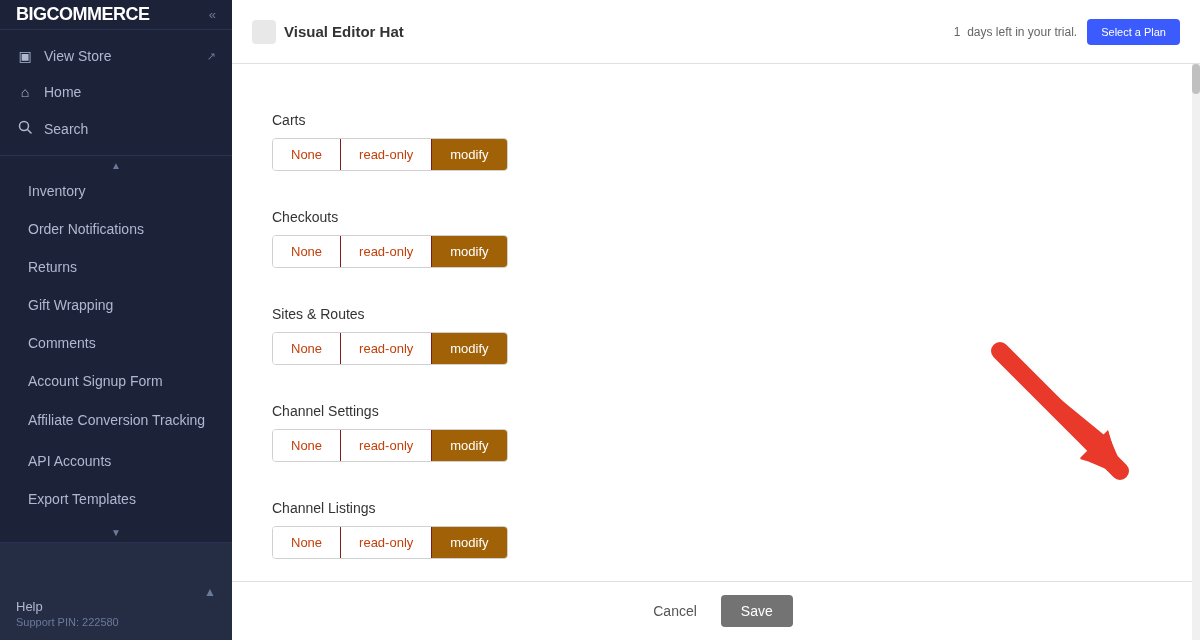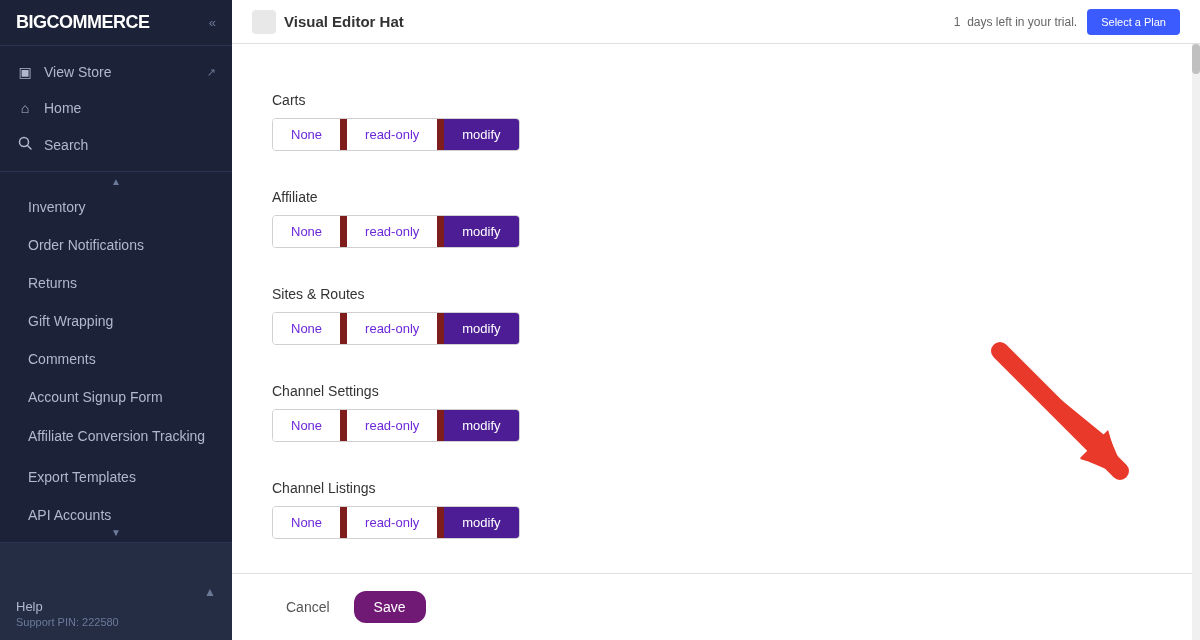--- a/index.html
+++ b/index.html
@@ -17,21 +17,21 @@
       overflow: hidden;
     }
 
     .sidebar-logo {
       padding: 10px 16px;
       display: flex;
       align-items: center;
       justify-content: space-between;
       background: #1c2238;
       border-bottom: 1px solid #2a3352;
-      height: 46px;
+      height: 30px;
     }
 
     .logo-text {
       color: #fff;
       font-size: 18px;
       font-weight: 700;
       letter-spacing: -0.5px;
     }
 
     .sidebar-nav-top {
@@ -98,21 +98,21 @@
       display: flex;
       flex-direction: column;
       overflow: hidden;
     }
 
     
     .topbar {
       background: #fff;
       border-bottom: 1px solid #e0e0e0;
       padding: 0 20px;
-      height: 44px;
+      height: 64px;
       display: flex;
       align-items: center;
       justify-content: space-between;
     }
 
     .topbar-title {
       font-size: 15px;
       font-weight: 600;
       color: #333;
       display: flex;
@@ -197,58 +197,58 @@
       overflow: hidden;
       width: fit-content;
     }
 
     .perm-btn {
       padding: 8px 18px;
       font-size: 13px;
       border: none;
       cursor: pointer;
       background: #fff;
-      color: #6d28d9;
-      border-right: 7px solid #7f1d1d;
+      color: #c2410c;
+      border-right: 1px solid #7f1d1d;
     }
 
     .perm-btn:last-child { border-right: none; }
 
     .perm-btn.active {
-      background: #4c1d95;
+      background: #a16207;
       color: #fff;
     }
 
     
     .bottom-bar {
       background: #fff;
       border-top: 1px solid #e0e0e0;
       padding: 12px 40px;
       display: flex;
-      justify-content: flex-start;
+      justify-content: center;
       align-items: center;
       gap: 10px;
-      height: 67px;
+      height: 59px;
     }
 
     .cancel-btn {
       background: transparent;
       border: none;
       color: #555;
       font-size: 14px;
       cursor: pointer;
       padding: 8px 14px;
     }
 
     .save-btn {
-      background: #701a75;
+      background: #737373;
       color: #fff;
       border: none;
       padding: 8px 20px;
-      border-radius: 12px;
+      border-radius: 4px;
       font-size: 14px;
       cursor: pointer;
       font-weight: 500;
     }
 
     .scrollbar-track {
       position: absolute;
       right: 0;
       top: 0;
       bottom: 0;
@@ -301,22 +301,22 @@
       <span style="color:#6b7a99;font-size:10px;">▲</span>
     </div>
     <div style="padding-top:16px;">
       <div class="sidebar-menu-item">Inventory</div>
       <div class="sidebar-menu-item">Order Notifications</div>
       <div class="sidebar-menu-item">Returns</div>
       <div class="sidebar-menu-item">Gift Wrapping</div>
       <div class="sidebar-menu-item">Comments</div>
       <div class="sidebar-menu-item">Account Signup Form</div>
       <div class="sidebar-menu-item" style="line-height:1.4;">Affiliate Conversion Tracking</div>
+      <div class="sidebar-menu-item">API Accounts</div>
       <div class="sidebar-menu-item">Export Templates</div>
-      <div class="sidebar-menu-item">API Accounts</div>
     </div>
     <div style="position:absolute;bottom:4px;left:0;right:0;display:flex;justify-content:center;z-index:10;">
       <span style="color:#6b7a99;font-size:10px;">▼</span>
     </div>
   </div>
 
   <div class="sidebar-footer">
     <div>
       <div class="sidebar-footer-text">Help</div>
       <div class="sidebar-footer-sub">Support PIN: 222580</div>
@@ -348,21 +348,21 @@
         <div class="permission-section">
           <div class="section-label">Carts</div>
           <div class="permission-buttons">
             <button class="perm-btn">None</button>
             <button class="perm-btn">read-only</button>
             <button class="perm-btn active">modify</button>
           </div>
         </div>
 
         <div class="permission-section">
-          <div class="section-label">Affiliate</div>
+          <div class="section-label">Checkouts</div>
           <div class="permission-buttons">
             <button class="perm-btn">None</button>
             <button class="perm-btn">read-only</button>
             <button class="perm-btn active">modify</button>
           </div>
         </div>
 
         <div class="permission-section">
           <div class="section-label">Sites &amp; Routes</div>
           <div class="permission-buttons">

